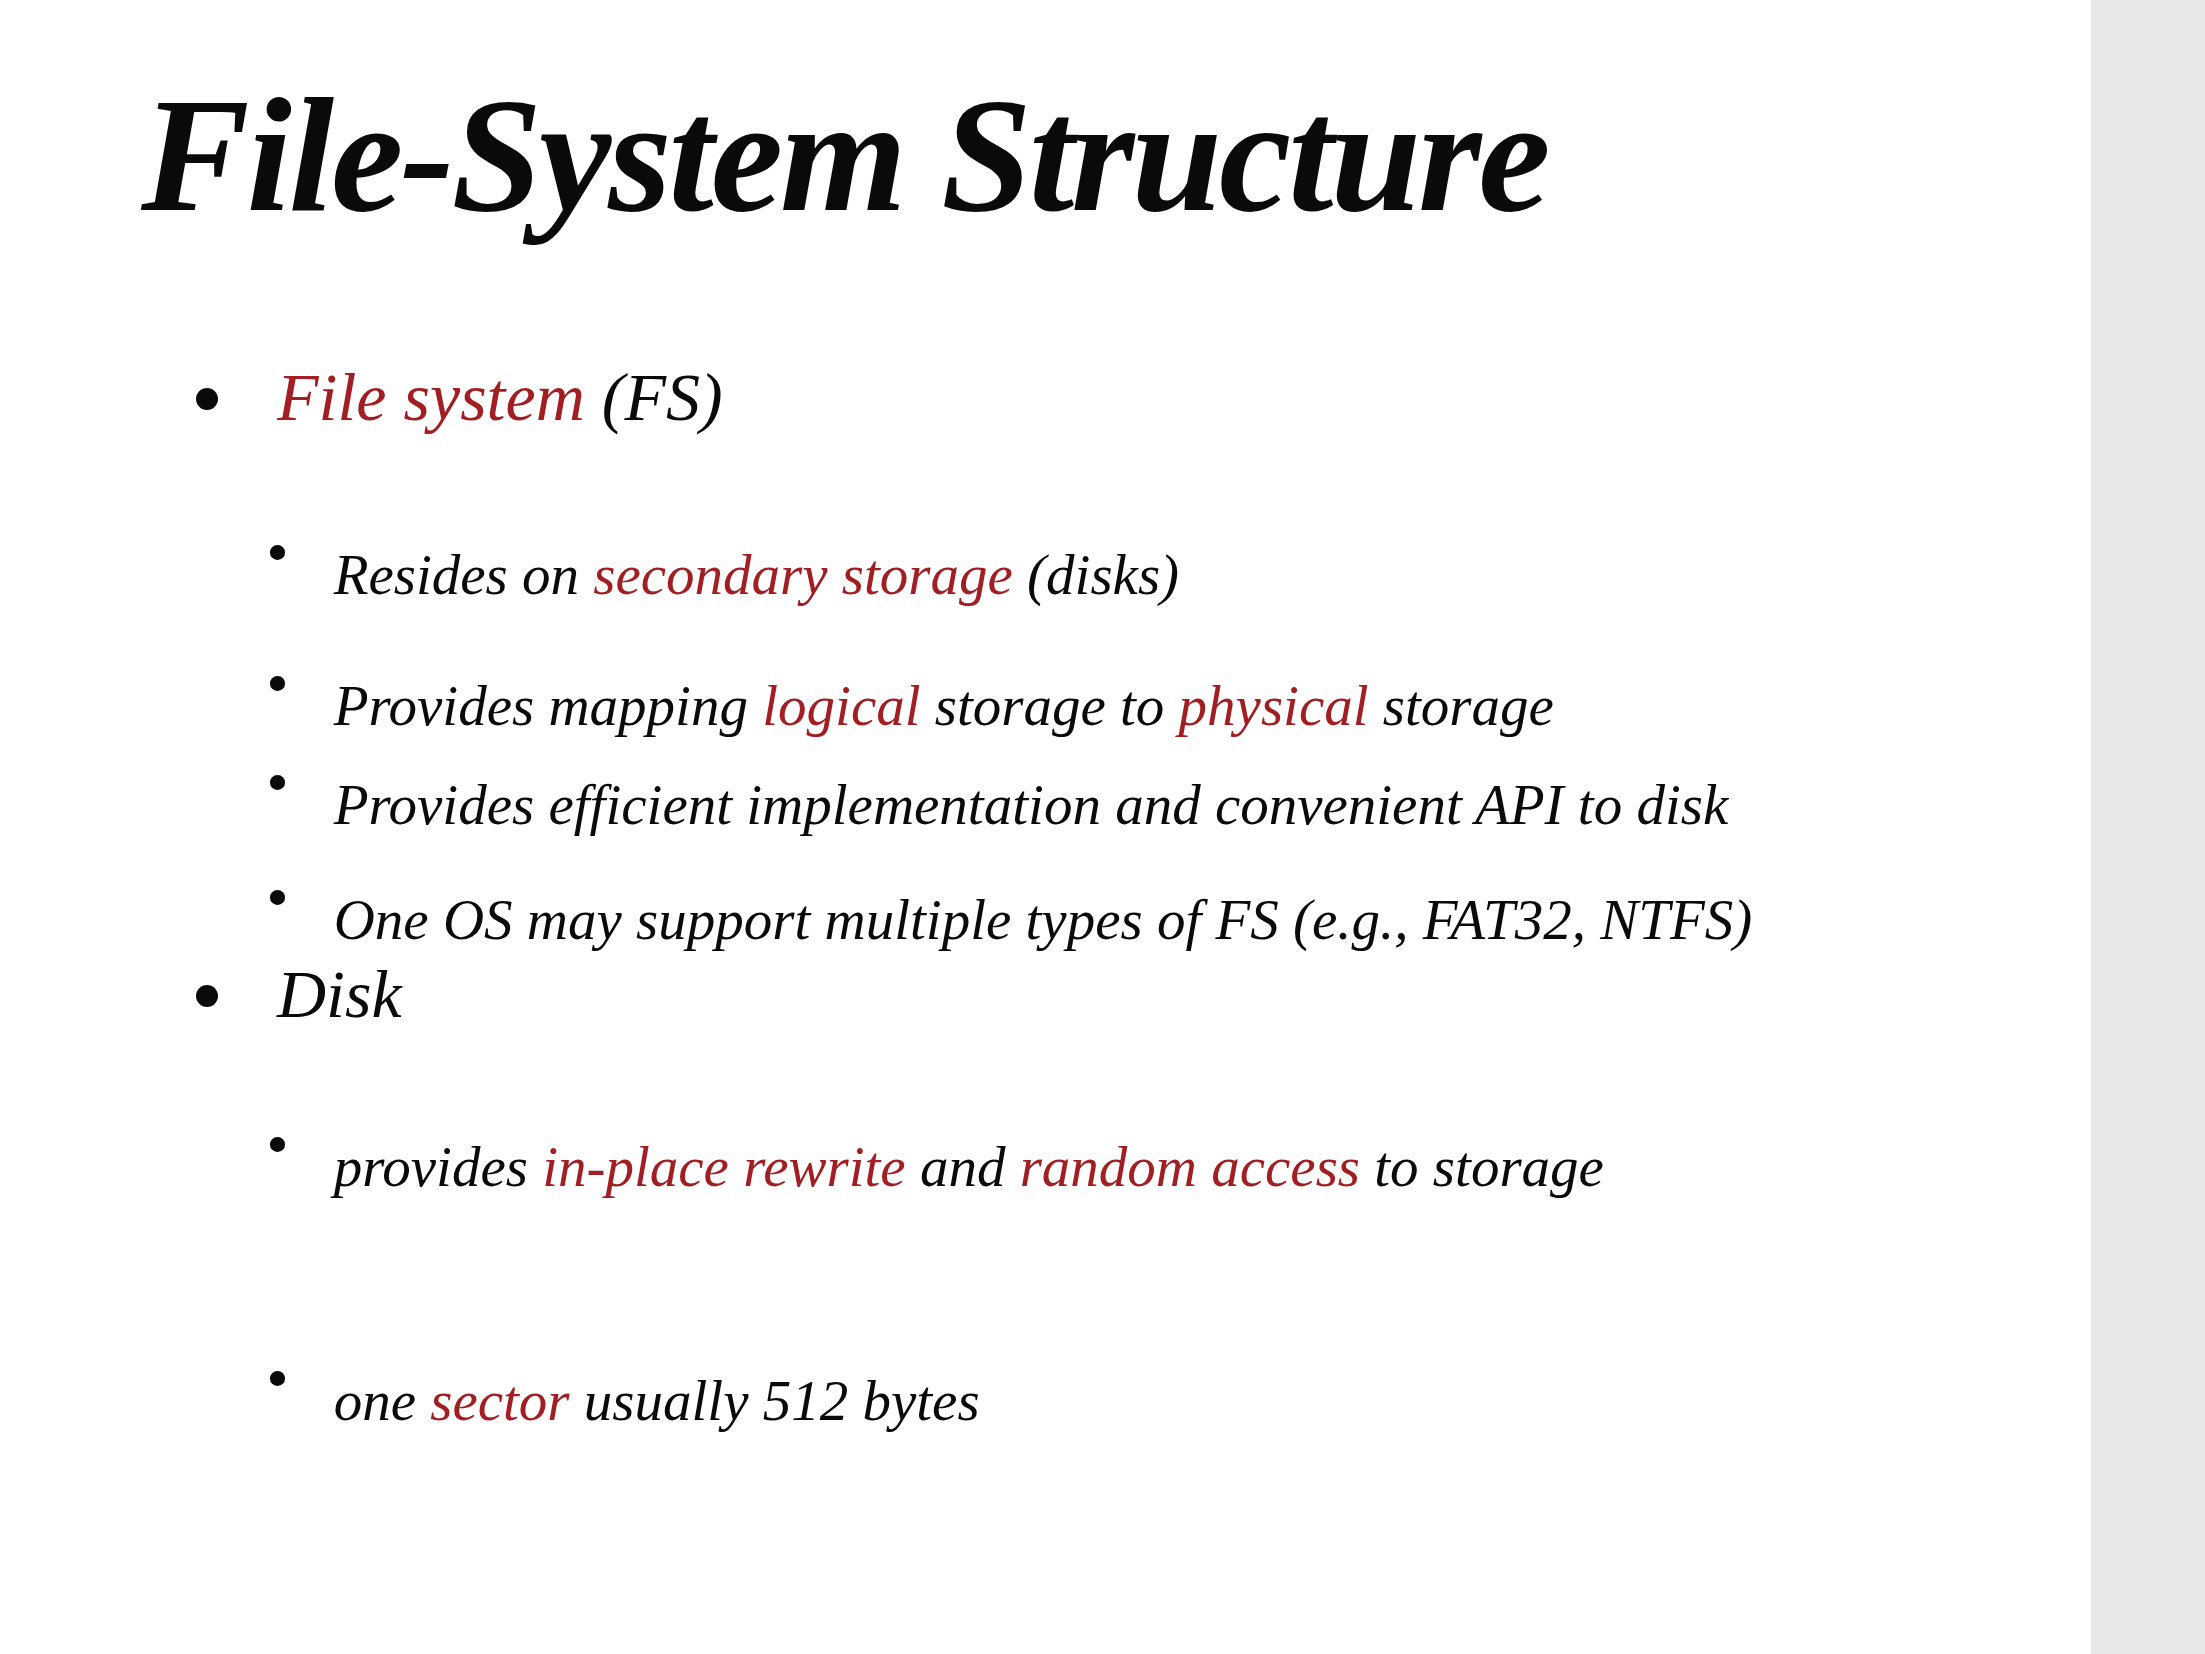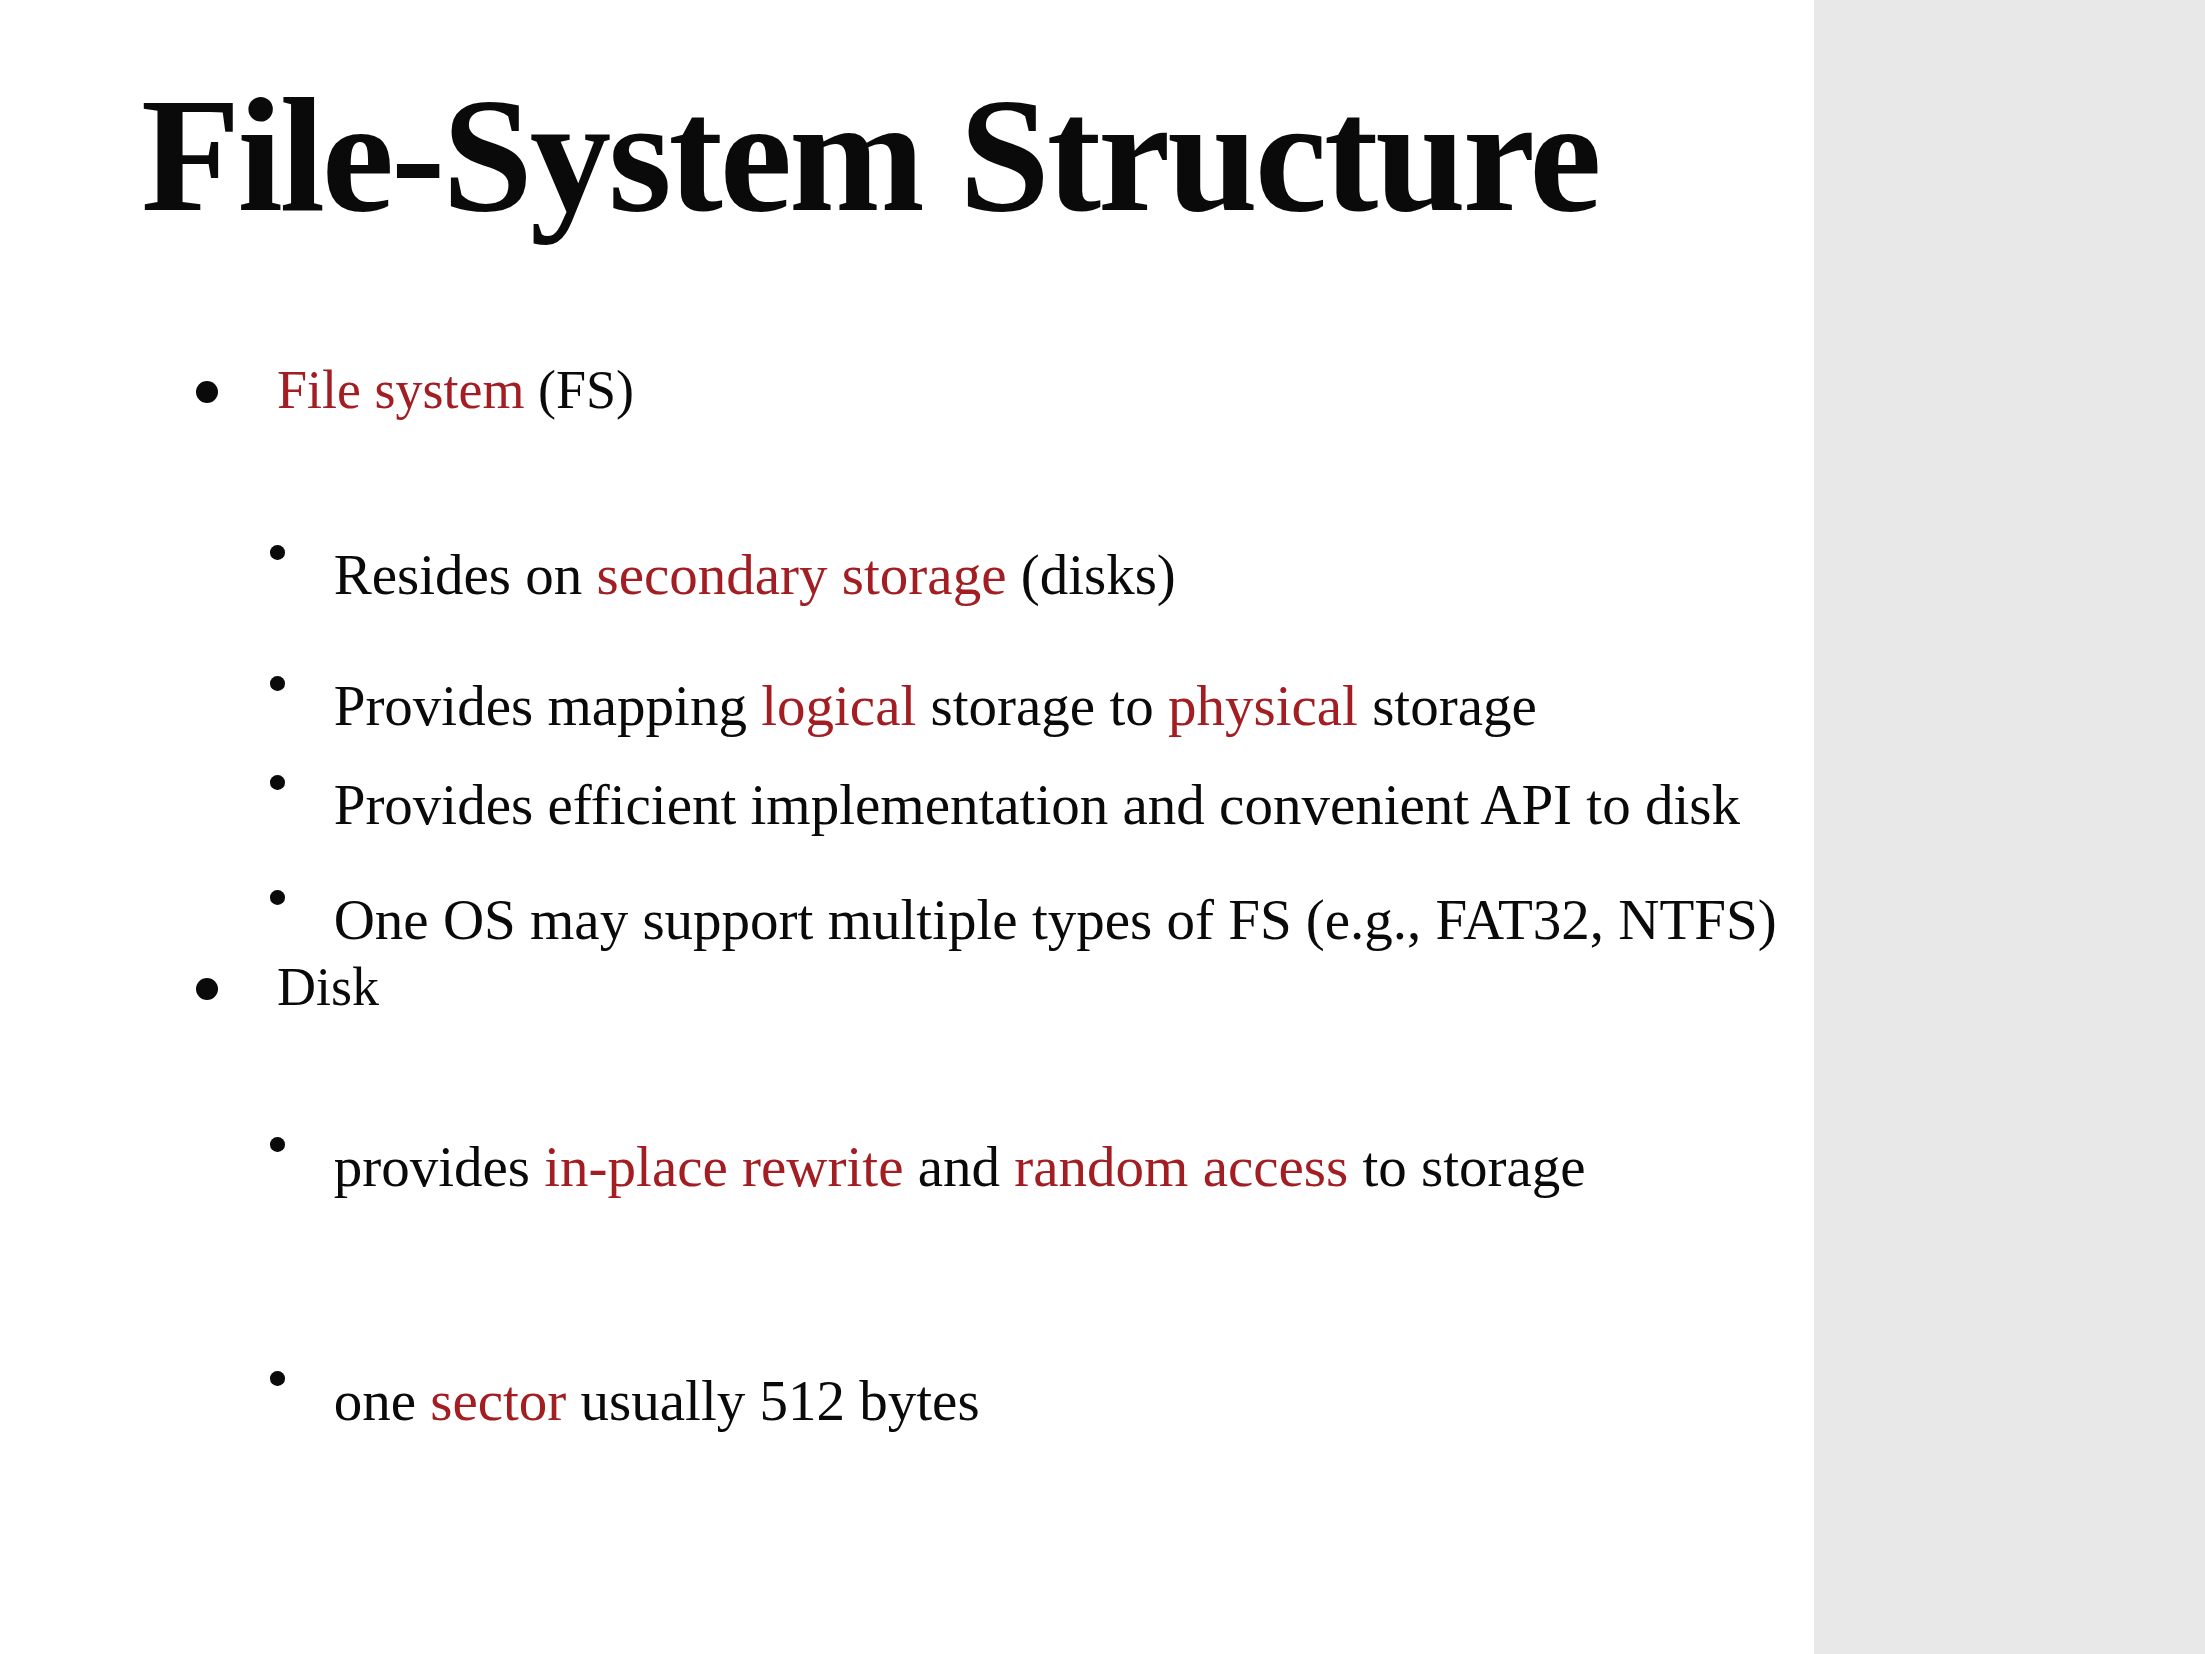--- a/index.html
+++ b/index.html
@@ -4,26 +4,27 @@
 <style>
   :root{
     --bg:#ffffff;
     --ink:#0a0a0a;
     --red:#a21e23;
     --pageblue:#1d5f96;
   }
   html,body{margin:0;padding:0;background:#e8e8e8;}
   .slide{
     position:relative;
-    width:1814px;
+    width:2091px;
     height:1654px;
     background:var(--bg);
     overflow:hidden;
     font-family:"Liberation Serif","DejaVu Serif",serif;
     color:var(--ink);
+    font-style:italic;
   }
   .title{
     position:absolute;
     left:141px;
     top:74px;
     margin:0;
     font-size:163px;
     line-height:1;
     font-weight:700;
     letter-spacing:-3.1px;
@@ -34,21 +35,21 @@
     position:absolute;
     display:flex;
     align-items:center;
   }
   .runs{
     margin:0;
     line-height:1;
     white-space:pre;
   }
   .runs span{white-space:pre;}
-  .f1{font-size:54px;}
+  .f1{font-size:68px;}
   .f2{font-size:57px;margin-top:48px;}
   .l1{left:196px;column-gap:59px;}
   .l2{left:270px;column-gap:49px;}
   .dot{
     flex:0 0 auto;
     border-radius:50%;
     background:var(--ink);
   }
   .d1{width:22px;height:22px;margin-top:4.7px;}
   .d2{width:14.7px;height:14.7px;margin-top:3.9px;}

